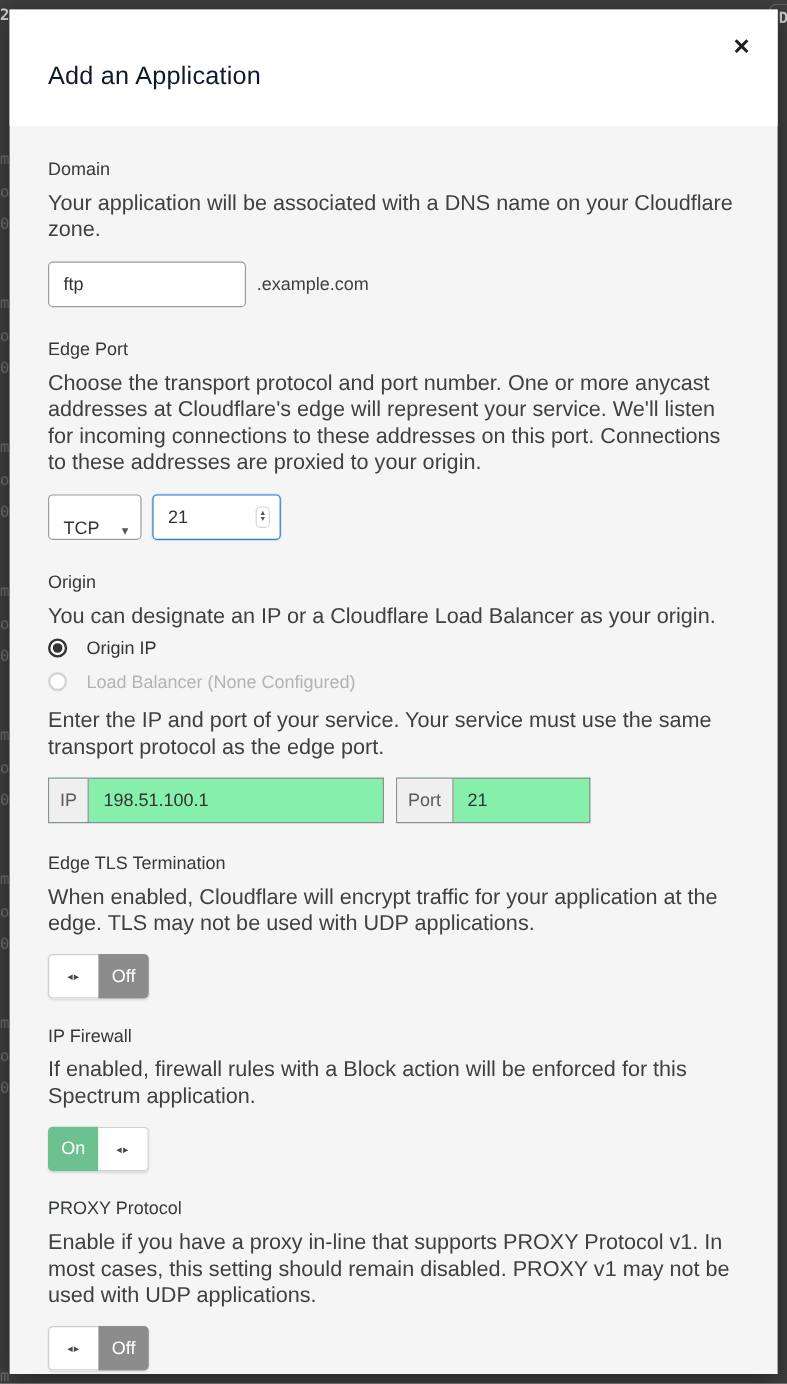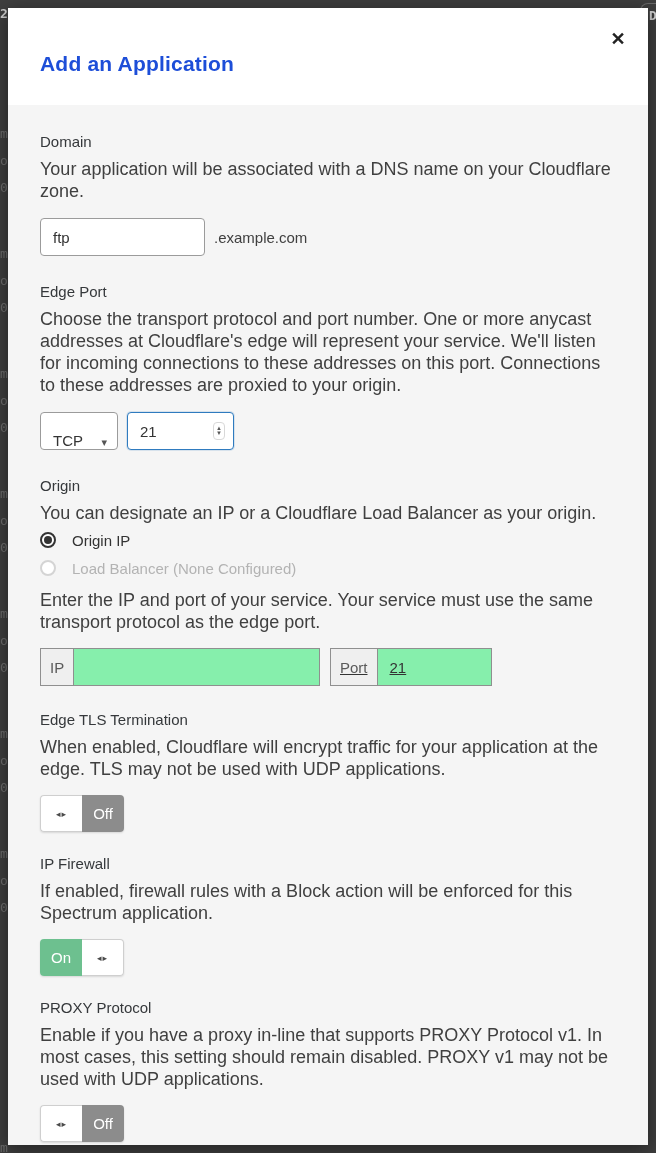--- a/index.html
+++ b/index.html
@@ -19,21 +19,21 @@
 
   .modal {
     position:absolute; left:8px; top:8px; width:640px; height:1137px;
     background:#f5f5f5; box-shadow:0 4px 18px rgba(0,0,0,.45);
     display:flex; flex-direction:column;
   }
   .modal-header {
     background:#ffffff; height:97px; flex:none; position:relative;
     padding:44px 32px 0 32px;
   }
-  .modal-title { font-size:21px; font-weight:700; color:#1d4ed8; letter-spacing:.2px; }
+  .modal-title { font-size:21px; font-weight:400; color:#0f172a; letter-spacing:.2px; }
   .close-btn {
     position:absolute; top:18px; right:17px; width:26px; height:26px;
     background:none; border:none; cursor:pointer; font-size:18px; font-weight:700;
     color:#222; line-height:26px; text-align:center;
   }
   .modal-body { flex:1; padding:28px 32px 0 32px; overflow:hidden; }
 
   .section { margin-bottom:27px; }
   .sec-label { font-size:15px; font-weight:400; color:#35383b; margin-bottom:8px; }
   .sec-desc { font-size:18px; line-height:22px; color:#404040; }
@@ -76,21 +76,21 @@
   .origin-desc2 { margin-top:9px; }
 
   .input-groups { margin-top:15px; display:flex; }
   .igroup { display:flex; height:38px; border:1px solid #8f8f8f; background:#86efac; }
   .igroup .prefix {
     background:#efefef; border-right:1px solid #8f8f8f; color:#5a5a5a; font-size:15px;
     display:flex; align-items:center; padding:0 9px;
   }
   .igroup .ival { display:flex; align-items:center; padding:0 12px; font-size:15px; color:#333; }
   .igroup.ip { width:280px; }
-  .igroup.port { width:162px; margin-left:10px;text-decoration:underline; }
+  .igroup.port { width:162px; margin-left:10px; }
 
   .toggle { margin-top:15px; width:84px; height:37px; display:flex; border-radius:4px; cursor:pointer;
     box-shadow:0 1px 2px rgba(0,0,0,.12); }
   .toggle .handle {
     width:42px; background:#fff; border:1px solid #cfcfcf;
     display:flex; align-items:center; justify-content:center;
   }
   .toggle .state {
     width:42px; display:flex; align-items:center; justify-content:center;
     color:#fff; font-size:15px;
@@ -187,20 +187,21 @@
         <span class="radio-label">Origin IP</span>
       </div>
       <div class="radio-row">
         <span class="radio-outer disabled"></span>
         <span class="radio-label disabled">Load Balancer (None Configured)</span>
       </div>
       <div class="sec-desc origin-desc2">Enter the IP and port of your service. Your service must use the same transport protocol as the edge port.</div>
       <div class="input-groups">
         <div class="igroup ip">
           <span class="prefix">IP</span>
+          <span class="ival">198.51.100.1</span>
         </div>
         <div class="igroup port">
           <span class="prefix">Port</span>
           <span class="ival">21</span>
         </div>
       </div>
     </div>
 
     <div class="section" style="margin-bottom:23px;">
       <div class="sec-label">Edge TLS Termination</div>

